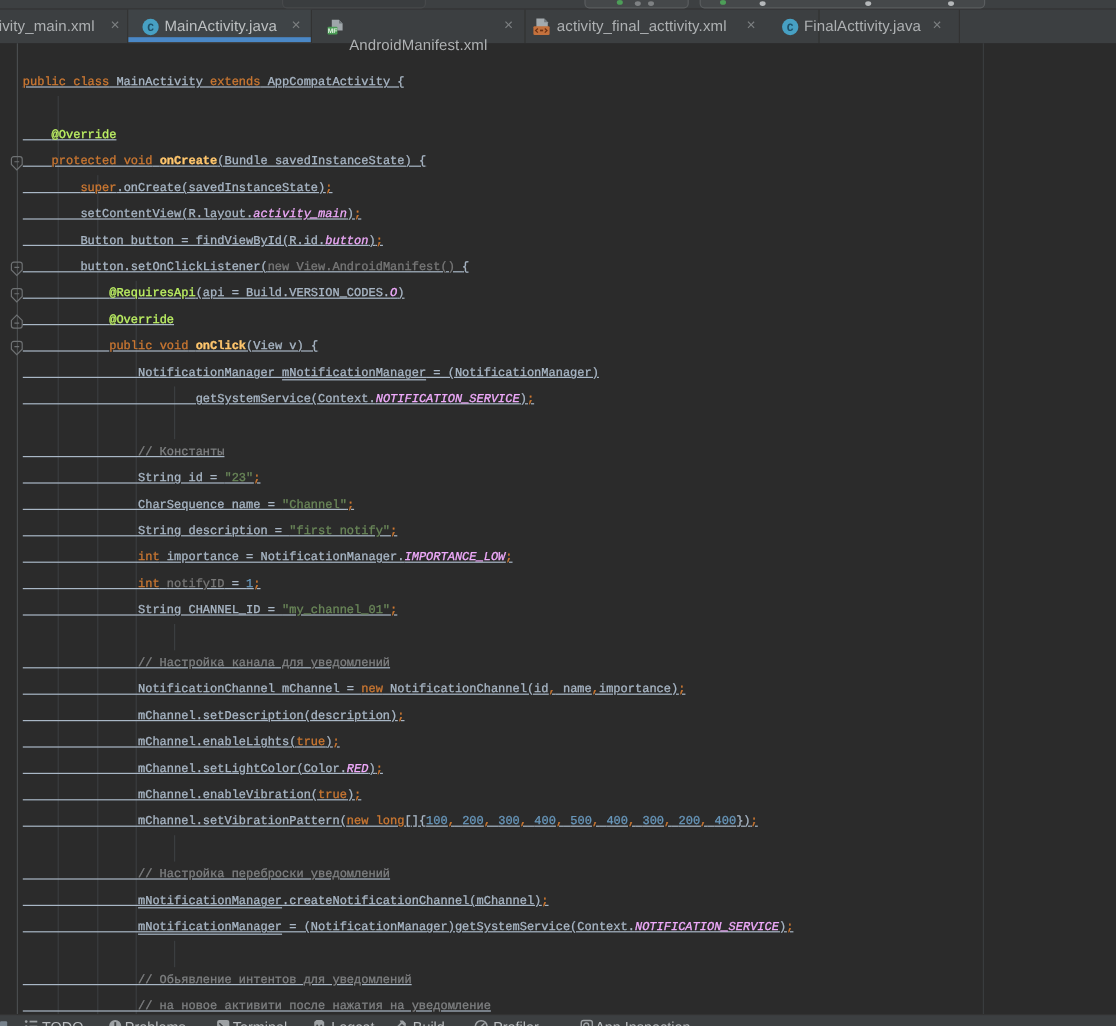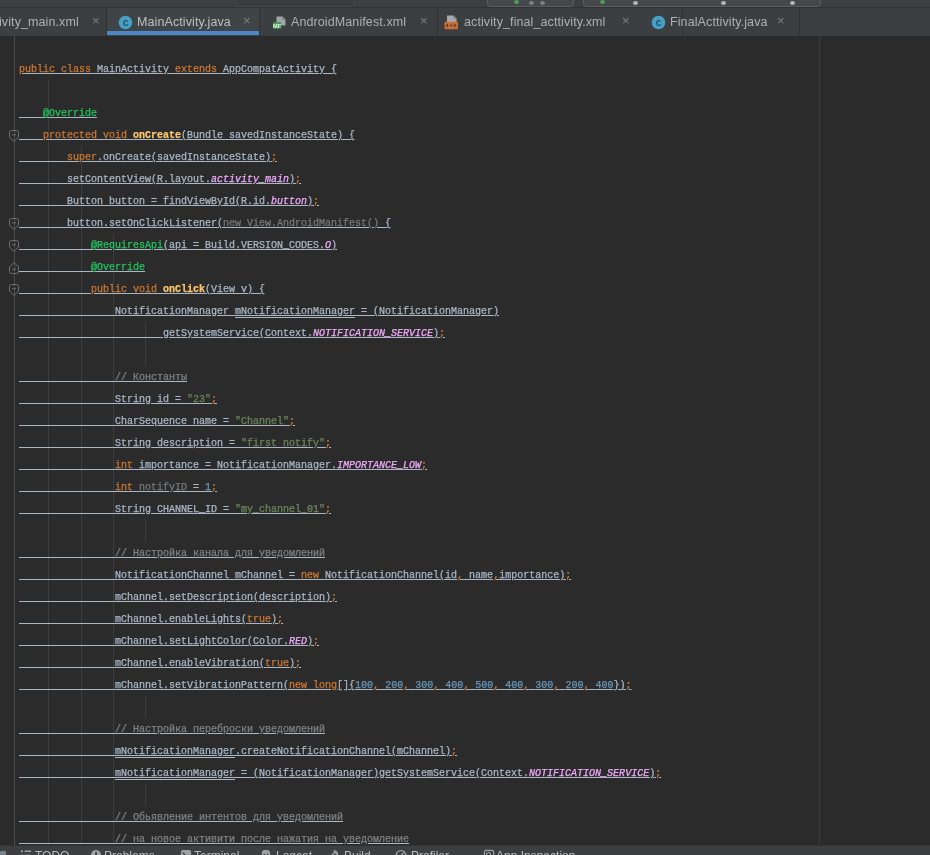--- a/index.html
+++ b/index.html
@@ -22,21 +22,21 @@
 
 
 #editor { position:absolute; left:0; top:36px; width:930px; height:809px; background:#2b2b2b; }
 .vline { position:absolute; top:0; width:1px; background:#3b3e40; }
 #gutline { position:absolute; left:14px; top:0; width:1px; height:809px; background:#494c4e; }
 #wrapguide { position:absolute; left:819px; top:0; width:1px; height:809px; background:#393c3e; }
 .fold { position:absolute; left:8px; width:12px; height:14px; }
 pre#code { position:absolute; left:19px; top:23px; font-family:"Liberation Mono", monospace;
   font-size:10px; line-height:22px; color:#a9b7c6; white-space:pre;text-decoration:underline; -webkit-text-stroke:0.25px; }
 .k { color:#cc7832; }
-.an { color:#22c55e;margin-top:42px; }
+.an { color:#bef264;margin-top:42px; }
 .m { color:#ffc66d; font-weight:bold; }
 .s { color:#6a8759; }
 .n { color:#6897bb; }
 .c { color:#7f8082; }
 .f { color:#f0abfc; font-style:italic; }
 .g { color:#787878; }
 .u { text-decoration:underline; text-underline-offset:3px; }
 
 
 #botbar { position:absolute; left:0; top:845px; width:930px; height:10px; background:#3c3f41; border-top:1px solid #323232; }
@@ -144,21 +144,21 @@
         <div style="position:absolute; left:0; bottom:1px; width:153px; height:4px; background:#4a88c7;"></div>
         <span class="sep"></span>
       </div>
 <div class="tab" style="left:260px; width:178px;">
         <svg class="ticon" style="left:12px;" viewBox="0 0 15 15">
 <path d="M4.5 1.5 h6 l3 3 v6 h-5 v-3 h-4 z" fill="#9fa6aa"></path>
 <path d="M10.5 1.5 l3 3 h-3 z" fill="#6f7679"></path>
 <rect x="1" y="7.2" width="8.2" height="6.6" rx="1" fill="#499c54"></rect>
 <text x="5.1" y="12.6" font-family="Liberation Sans" font-size="5.6" font-weight="bold" fill="#e2f3e2" text-anchor="middle">MF</text>
         </svg>
-        <span class="tlabel" style="left:31px;">AndroidManifest.xml</span>
+        <span class="tlabel" style="left:31px;margin-top:16px;">AndroidManifest.xml</span>
         <span class="tx" style="left:160px;">×</span>
         <span class="sep"></span>
       </div>
 <div class="tab" style="left:439px; width:244px;">
         <svg class="ticon" style="left:5px;" viewBox="0 0 15 15">
 <path d="M3 0.5 h6.5 l3 3 v4 h-9.5 z" fill="#a3aaae"></path>
 <path d="M9.5 0.5 l3 3 h-3 z" fill="#71787c"></path>
 <rect x="0.5" y="6.8" width="13.5" height="7.4" rx="1" fill="#c4713d"></rect>
 <path d="M4.2 8.8 l-1.8 1.7 l1.8 1.7" stroke="#6e3315" stroke-width="1.1" fill="none"></path>
 <path d="M10 8.8 l1.8 1.7 l-1.8 1.7" stroke="#6e3315" stroke-width="1.1" fill="none"></path>

